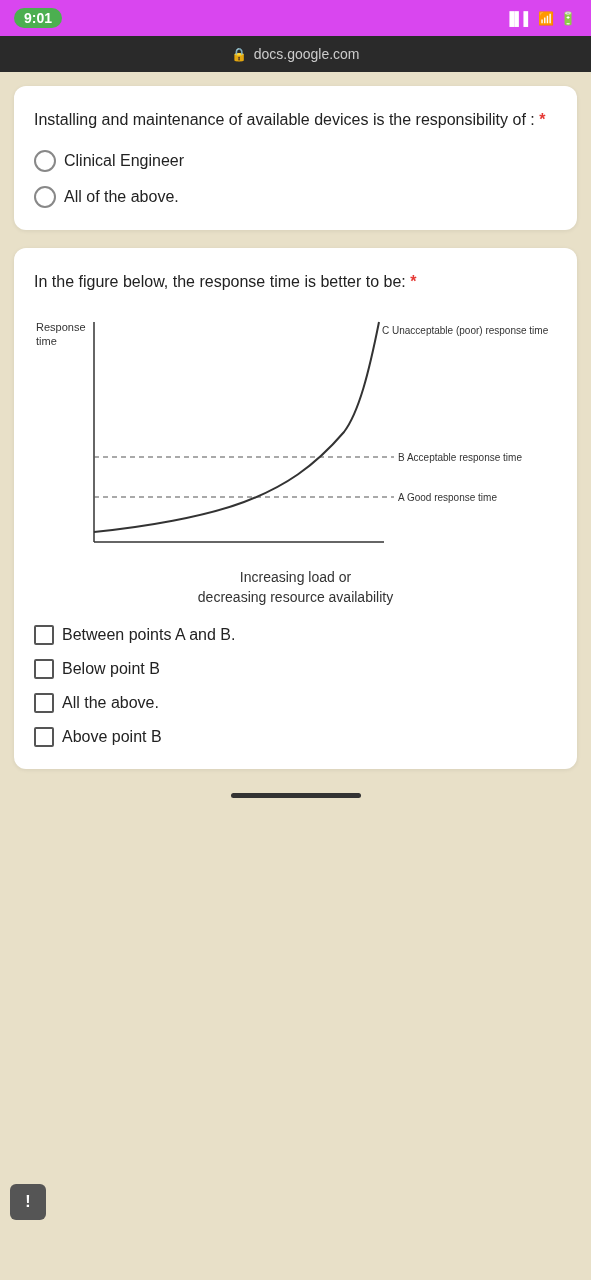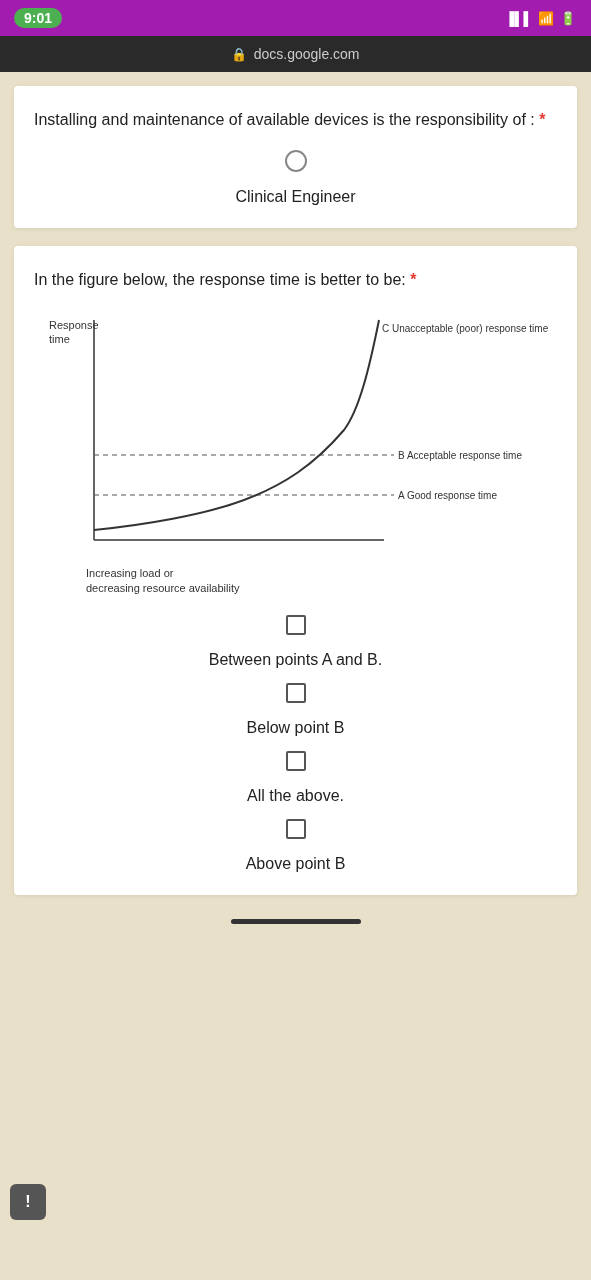--- a/index.html
+++ b/index.html
@@ -9,21 +9,21 @@
       width: 591px;
       min-height: 1280px;
       background-color: #e8e0c8;
       font-family: 'Arial', sans-serif;
       font-size: 16px;
       color: #222;
     }
 
     
     .status-bar {
-      background-color: #a21caf;
+      background-color: #d946ef;
       display: flex;
       align-items: center;
       justify-content: space-between;
       padding: 6px 14px;
       height: 36px;
     }
 
     .status-time {
       background-color: #4caf50;
       color: white;
@@ -62,21 +62,21 @@
     .content-area {
       padding: 14px 14px;
       display: flex;
       flex-direction: column;
       gap: 18px;
     }
 
     
     .card {
       background: white;
-      border-radius: 4px;
+      border-radius: 12px;
       padding: 22px 20px;
       box-shadow: 0 1px 4px rgba(0,0,0,0.08);
     }
 
     .question-text {
       font-size: 16px;
       line-height: 1.5;
       color: #222;
       margin-bottom: 18px;
     }
@@ -89,23 +89,22 @@
     
     .options-list {
       display: flex;
       flex-direction: column;
       gap: 14px;
     }
 
     .option-item {
       display: flex;
       align-items: center;
-      gap: 16px;
+      gap: 8px;
       cursor: pointer;
-      flex-direction: column;
     }
 
     .radio-circle {
       width: 22px;
       height: 22px;
       border-radius: 50%;
       border: 2px solid #888;
       flex-shrink: 0;
       background: white;
     }
@@ -153,33 +152,37 @@
   <div class="card">
     <div class="question-text">
       <span>Installing and maintenance of available devices is the responsibility of :</span>
       <span class="required-star">*</span>
     </div>
     <div class="options-list">
       <div class="option-item">
         <div class="radio-circle"></div>
         <span class="option-label">Clinical Engineer</span>
       </div>
+      <div class="option-item">
+        <div class="radio-circle"></div>
+        <span class="option-label">All of the above.</span>
+      </div>
     </div>
   </div>
 
   <div class="card">
     <div class="question-text">
       <span>In the figure below, the response time is better to be:</span>
       <span class="required-star">*</span>
     </div>
 
     <div class="chart-container">
       <div style="position:relative; margin-left: 0;">
 
-        <div style="position:absolute; left:15px; top:8px; font-size:11px; line-height:1.3; color:#333; width:44px;">
+        <div style="position:absolute; left:2px; top:8px; font-size:11px; line-height:1.3; color:#333; width:44px;">
           <span style="white-space:pre-line;">Response
 time</span>
         </div>
 
         <div style="margin-left: 50px;">
           <svg width="490" height="260" viewBox="0 0 490 260">
 
             <line x1="10" y1="10" x2="10" y2="230" stroke="#333" stroke-width="1.5"></line>
             <line x1="10" y1="230" x2="300" y2="230" stroke="#333" stroke-width="1.5"></line>
 
@@ -191,21 +194,21 @@
 
             <text x="314" y="189" font-size="10" fill="#333">A Good response time</text>
 
             <path d="M 10,220 C 60,215 120,205 160,190 C 200,175 230,155 260,120 C 275,100 285,60 295,10" stroke="#333" stroke-width="2" fill="none"></path>
 
             <text x="298" y="22" font-size="10" fill="#333">C Unacceptable (poor) response time</text>
 
           </svg>
         </div>
 
-        <div style="margin-left:52px; font-size:11px; color:#333; line-height:1.4; margin-top:-8px;">
+        <div style="font-size:14px; color:#333; line-height:1.4; margin-top:-8px;text-align:center;">
           <span style="white-space:pre-line;">Increasing load or
 decreasing resource availability</span>
         </div>
       </div>
     </div>
 
     <div class="options-list">
       <div class="option-item">
         <div class="checkbox-square"></div>
         <span class="option-label">Between points A and B.</span>

